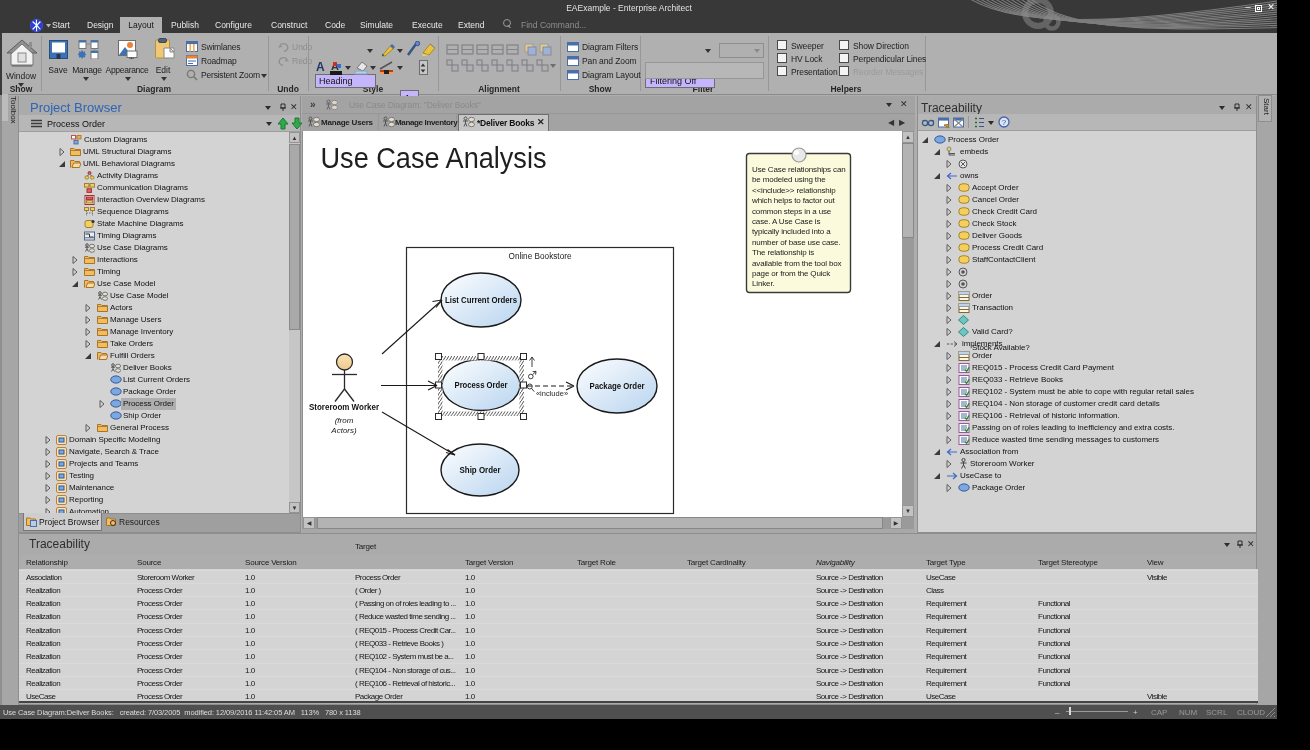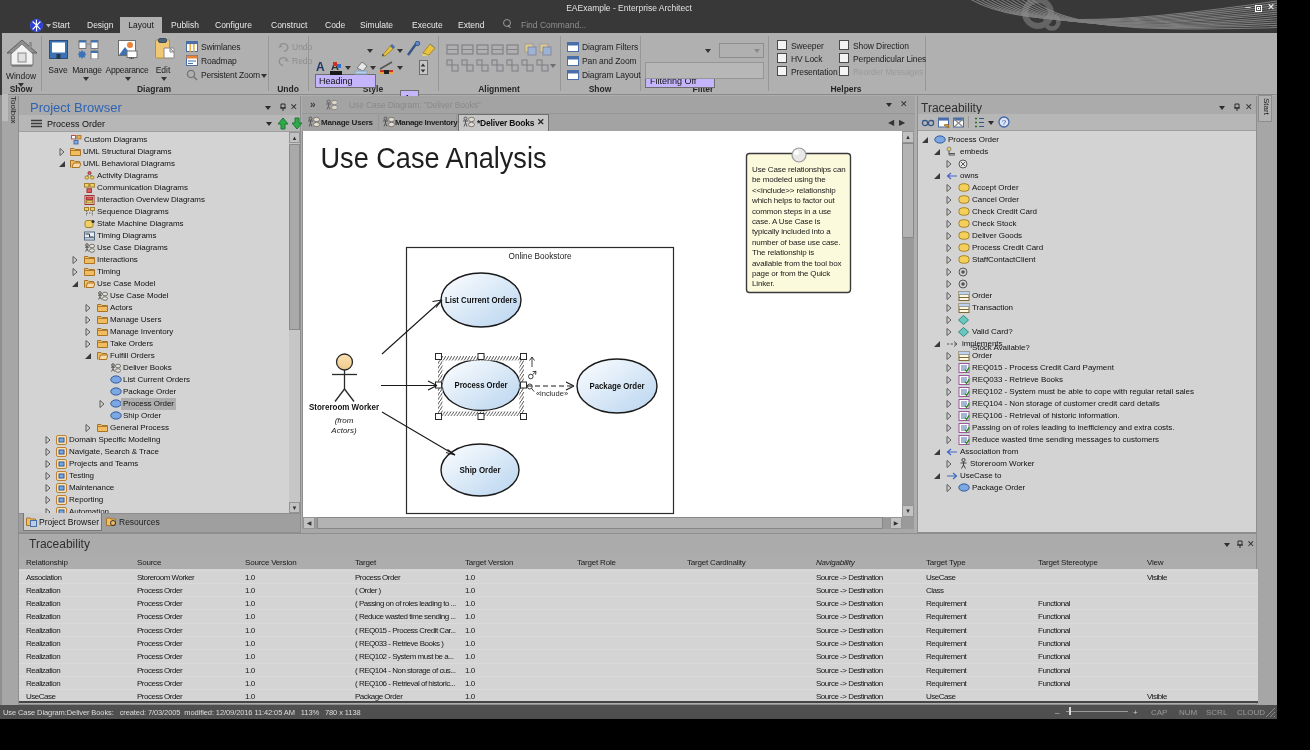--- a/index.html
+++ b/index.html
@@ -987,21 +987,21 @@
     <div class="abs" style="left:29px;top:537px;color:#2f2f2f;font-size:12px;">Traceability</div>
     <div class="caret" style="left:1224px;top:543px;border-top-color:#2c2c2c;"></div>
     <svg class="abs" style="left:1236px;top:540px" width="8" height="9" viewBox="0 0 8 9">
       <path d="M2,1 h4 v4 h-4 z M1,5 h6 M4,5 v3" stroke="#2c2c2c" fill="none"></path>
     </svg>
     <div class="glyph" style="left:1247px;top:539px;font-size:9px;">✕</div>
     <div class="abs" style="left:19px;top:555px;width:1237px;height:14px;background:#adadad;"></div>
     <div class="rel-hdr" style="left:26px;top:558px;">Relationship</div>
     <div class="rel-hdr" style="left:137px;top:558px;">Source</div>
     <div class="rel-hdr" style="left:245px;top:558px;">Source Version</div>
-    <div class="rel-hdr" style="left:355px;top:558px;text-align:center;">Target</div>
+    <div class="rel-hdr" style="left:355px;top:542px;text-align:center;">Target</div>
     <div class="rel-hdr" style="left:465px;top:558px;">Target Version</div>
     <div class="rel-hdr" style="left:577px;top:558px;">Target Role</div>
     <div class="rel-hdr" style="left:687px;top:558px;">Target Cardinality</div>
     <div class="rel-hdr" style="left:816px;top:558px;font-style:italic;">Navigability</div>
     <div class="rel-hdr" style="left:926px;top:558px;">Target Type</div>
     <div class="rel-hdr" style="left:1038px;top:558px;">Target Stereotype</div>
     <div class="rel-hdr" style="left:1147px;top:558px;">View</div>
     <div class="abs" style="left:19px;top:569px;width:1239px;height:134px;background:#d4d4d4;border-bottom:2px solid #454545;"></div>
     <div class="abs" style="left:19px;top:569.5px;width:1239px;height:1px;background:#dadada;"></div>
     <div class="rel-cell" style="left:26px;top:572.5px;">Association</div>

